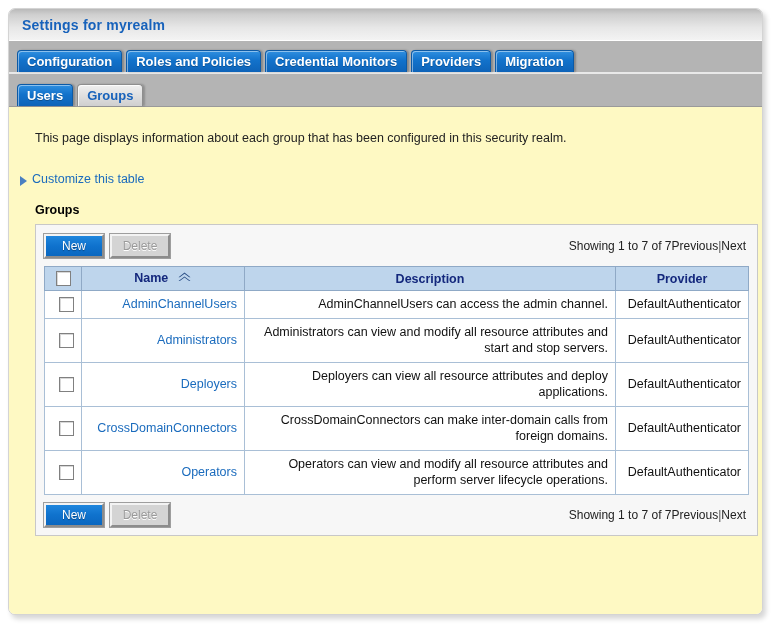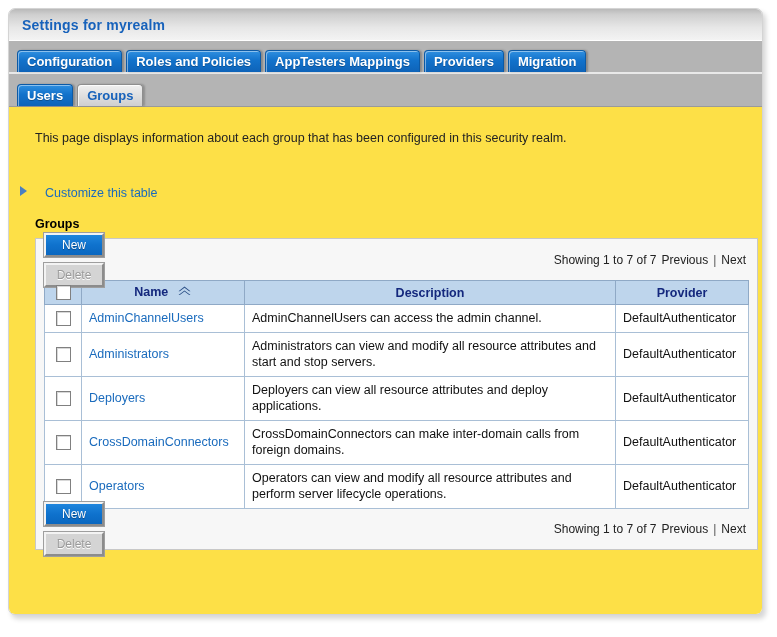--- a/index.html
+++ b/index.html
@@ -85,38 +85,38 @@
   .tab.light {
     background: linear-gradient(to bottom, #f0f0f0 0%, #dcdcdc 60%, #cfcfcf 100%);
     color: #1762bb;
     border: 1px solid #8e8e8e;
     border-bottom: none;
     box-shadow: inset 1px 1px 0 rgba(255,255,255,0.8), 2px 0 2px rgba(0,0,0,0.2);
   }
 
   
   .content {
-    background: #fde047;
+    background: #fef9c3;
     padding: 0;
     height: calc(100% - 32px - 33px - 33px);
     box-sizing: border-box;
     position: relative;
   }
 
   .intro {
     color: #222222;
     font-size: 12.5px;
     padding: 24px 0 0 26px;
   }
 
   .customize {
-    margin: 41px 0 0 11px;
+    margin: 27px 0 0 11px;
     display: flex;
-    align-items: flex-start;
-    gap: 18px;
+    align-items: flex-end;
+    gap: 5px;
     width: max-content;
     cursor: pointer;
   }
   .tri-right {
     width: 0; height: 0;
     border-left: 7px solid #4a7fc1;
     border-top: 5px solid transparent;
     border-bottom: 5px solid transparent;
     display: inline-block;
   }
@@ -145,21 +145,21 @@
 
   .toolbar {
     display: flex;
     align-items: center;
     justify-content: space-between;
     height: 26px;
     margin-bottom: 7px;
   }
   .toolbar.bottom { margin-bottom: 0; margin-top: 7px; }
 
-  .btns { display: flex; gap: 6px; align-items: center; flex-direction: column; }
+  .btns { display: flex; gap: 6px; align-items: center; }
 
   .btn {
     font-size: 12px;
     height: 24px;
     min-width: 60px;
     padding: 0 10px;
     box-sizing: border-box;
     border-top: 2px solid #f3f3f3;
     border-left: 2px solid #f3f3f3;
     border-right: 2px solid #8c8c8c;
@@ -178,21 +178,20 @@
     color: #9a9a9a;
     text-shadow: 0 1px 0 #ffffff;
     cursor: default;
   }
 
   .paging {
     font-size: 12px;
     color: #222222;
     display: flex;
     align-items: flex-end;
-    gap: 5px;
     padding-right: 3px;
     white-space: nowrap;
   }
   .paging .sep { color: #555555; }
   .paging .pg { color: #222222; }
 
   
   table.grid {
     width: 100%;
     border-collapse: collapse;
@@ -211,20 +210,21 @@
     box-sizing: border-box;
     vertical-align: middle;
   }
   table.grid td {
     background: #ffffff;
     border: 1px solid #a9bfd6;
     padding: 5px 7px;
     color: #111111;
     vertical-align: middle;
     line-height: 1.32;
+    text-align: right;
   }
   th.col-check, td.col-check { width: 22px; padding: 4px 5px; text-align: center; }
   th.col-name, td.col-name   { width: 148px; }
   th.col-prov, td.col-prov   { width: 118px; }
 
   .chk {
     width: 13px; height: 13px;
     display: inline-block;
     background: #ffffff;
     border: 1px solid #808080;
@@ -254,21 +254,21 @@
   <div class="panel">
 
     <div class="titlebar">
       <span class="title">Settings for myrealm</span>
     </div>
 
     <div class="tabstrip primary">
       <div class="tabrow" id="primary-tabrow">
           <div class="tab blue"><span>Configuration</span></div>
           <div class="tab blue"><span>Roles and Policies</span></div>
-          <div class="tab blue"><span>AppTesters Mappings</span></div>
+          <div class="tab blue"><span>Credential Monitors</span></div>
           <div class="tab blue"><span>Providers</span></div>
           <div class="tab blue"><span>Migration</span></div>
         </div>
     </div>
 
     <div class="tabstrip secondary">
       <div class="tabrow" id="secondary-tabrow">
           <div class="tab blue"><span>Users</span></div>
           <div class="tab light"><span>Groups</span></div>
         </div>

